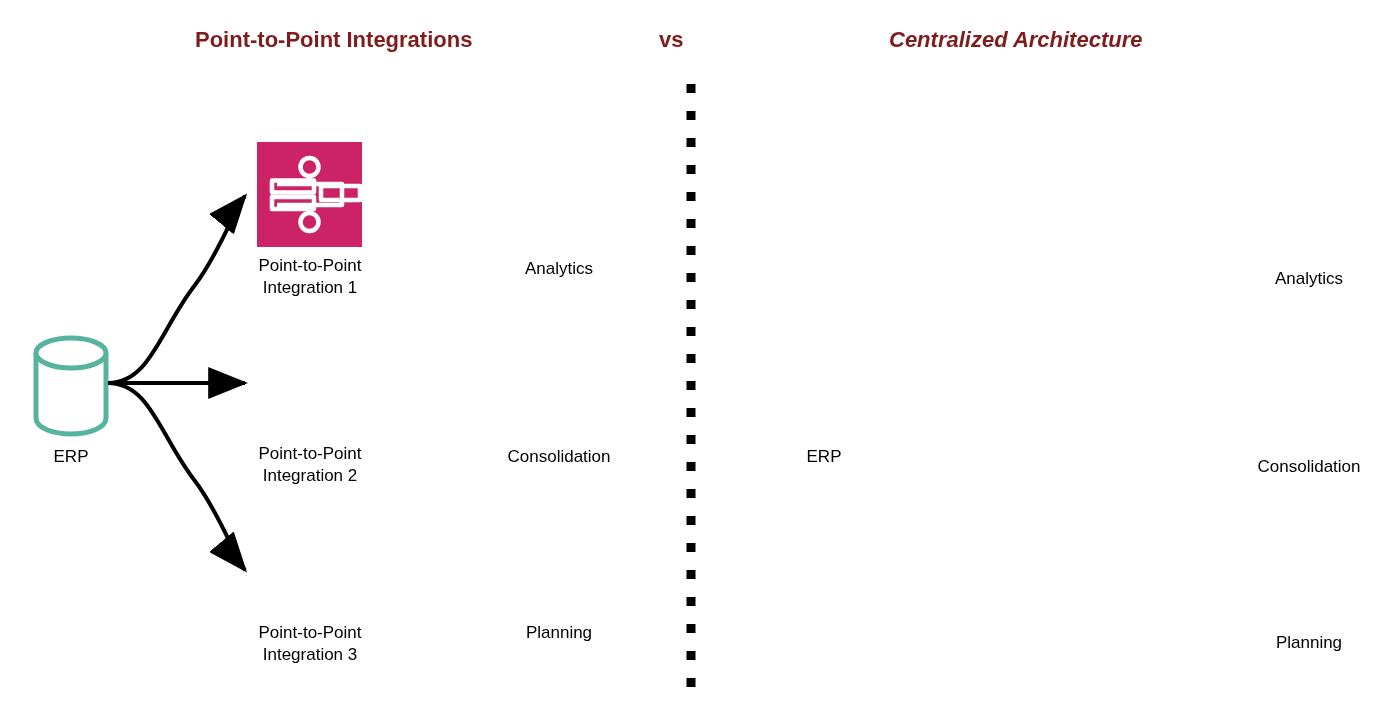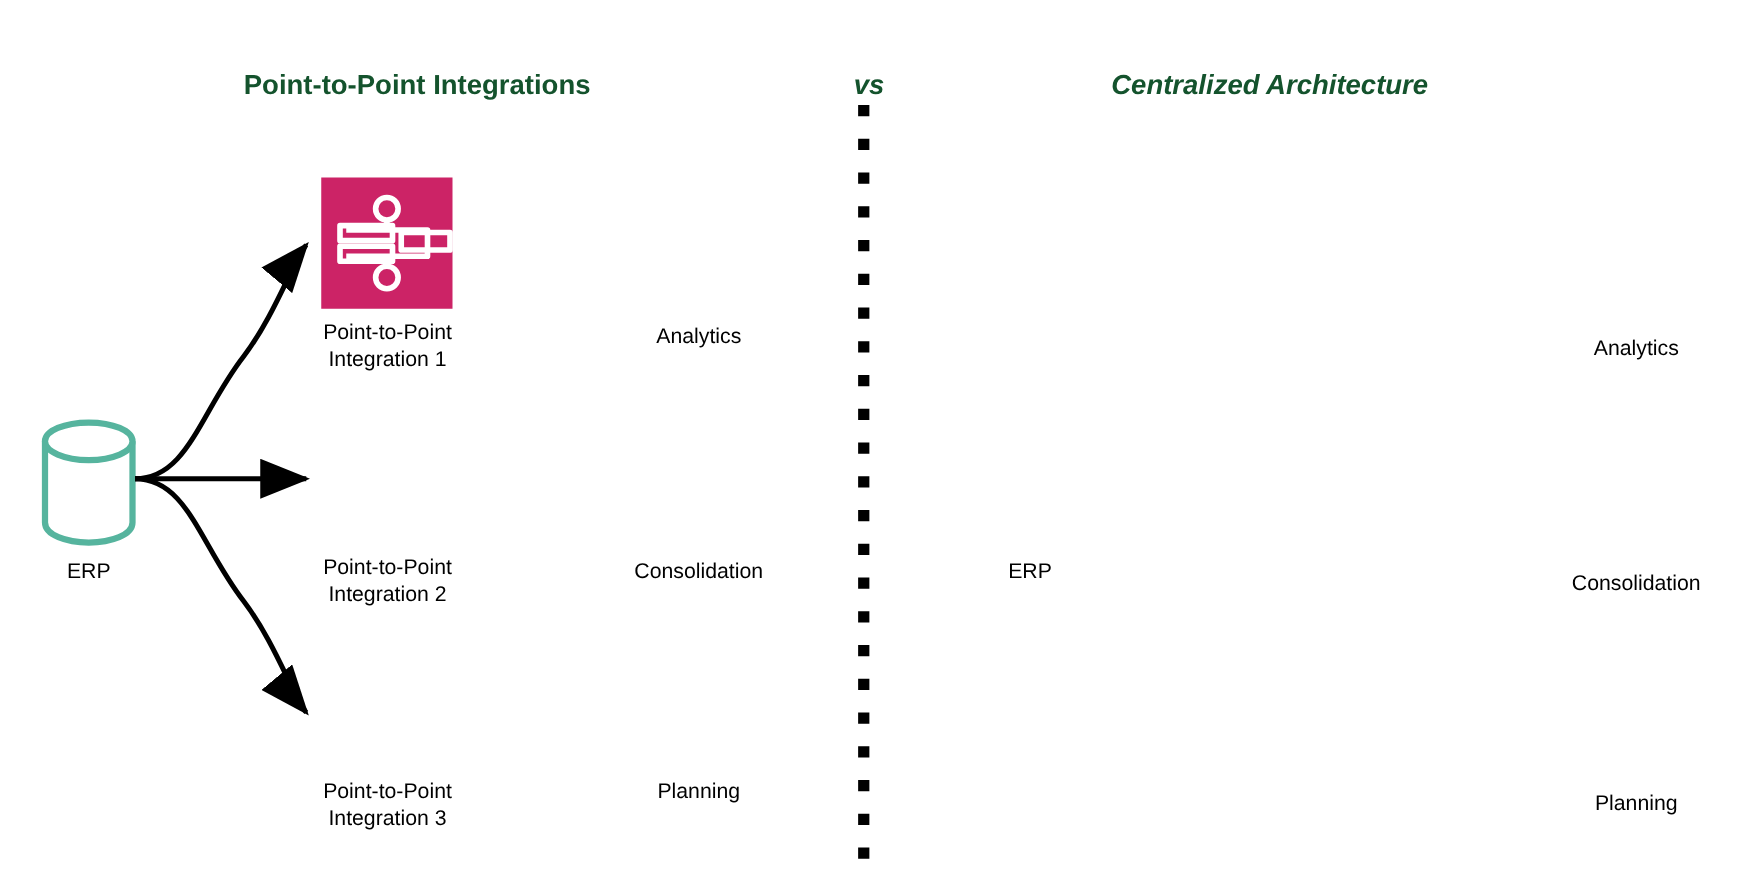--- a/index.html
+++ b/index.html
@@ -3,25 +3,25 @@
 <meta charset="utf-8">
 <style>
   html,body{margin:0;padding:0;background:#ffffff;}
   body{
     width:1391px;height:701px;position:relative;overflow:hidden;
     font-family:"Liberation Sans", sans-serif;
     color:#000000;
   }
   #canvas{position:absolute;inset:0;width:1391px;height:701px;}
   .title{
-    position:absolute;font-weight:bold;font-size:22px;color:#14532d;
-    white-space:nowrap;text-align:center;margin-top:28px;
+    position:absolute;font-weight:bold;font-size:22px;color:#7f1d1d;
+    white-space:nowrap;text-align:center;
   }
   #title-left{left:195px;top:27px;}
-  #title-vs{left:683px;top:27px;font-style:italic;}
+  #title-vs{left:659px;top:27px;}
   #title-right{left:889px;top:27px;font-style:italic;}
   .lbl{
     position:absolute;font-size:17px;color:#000;
     text-align:center;line-height:22px;white-space:pre-line;
   }
   svg{display:block;}
 </style>
 </head>
 <body>
 

